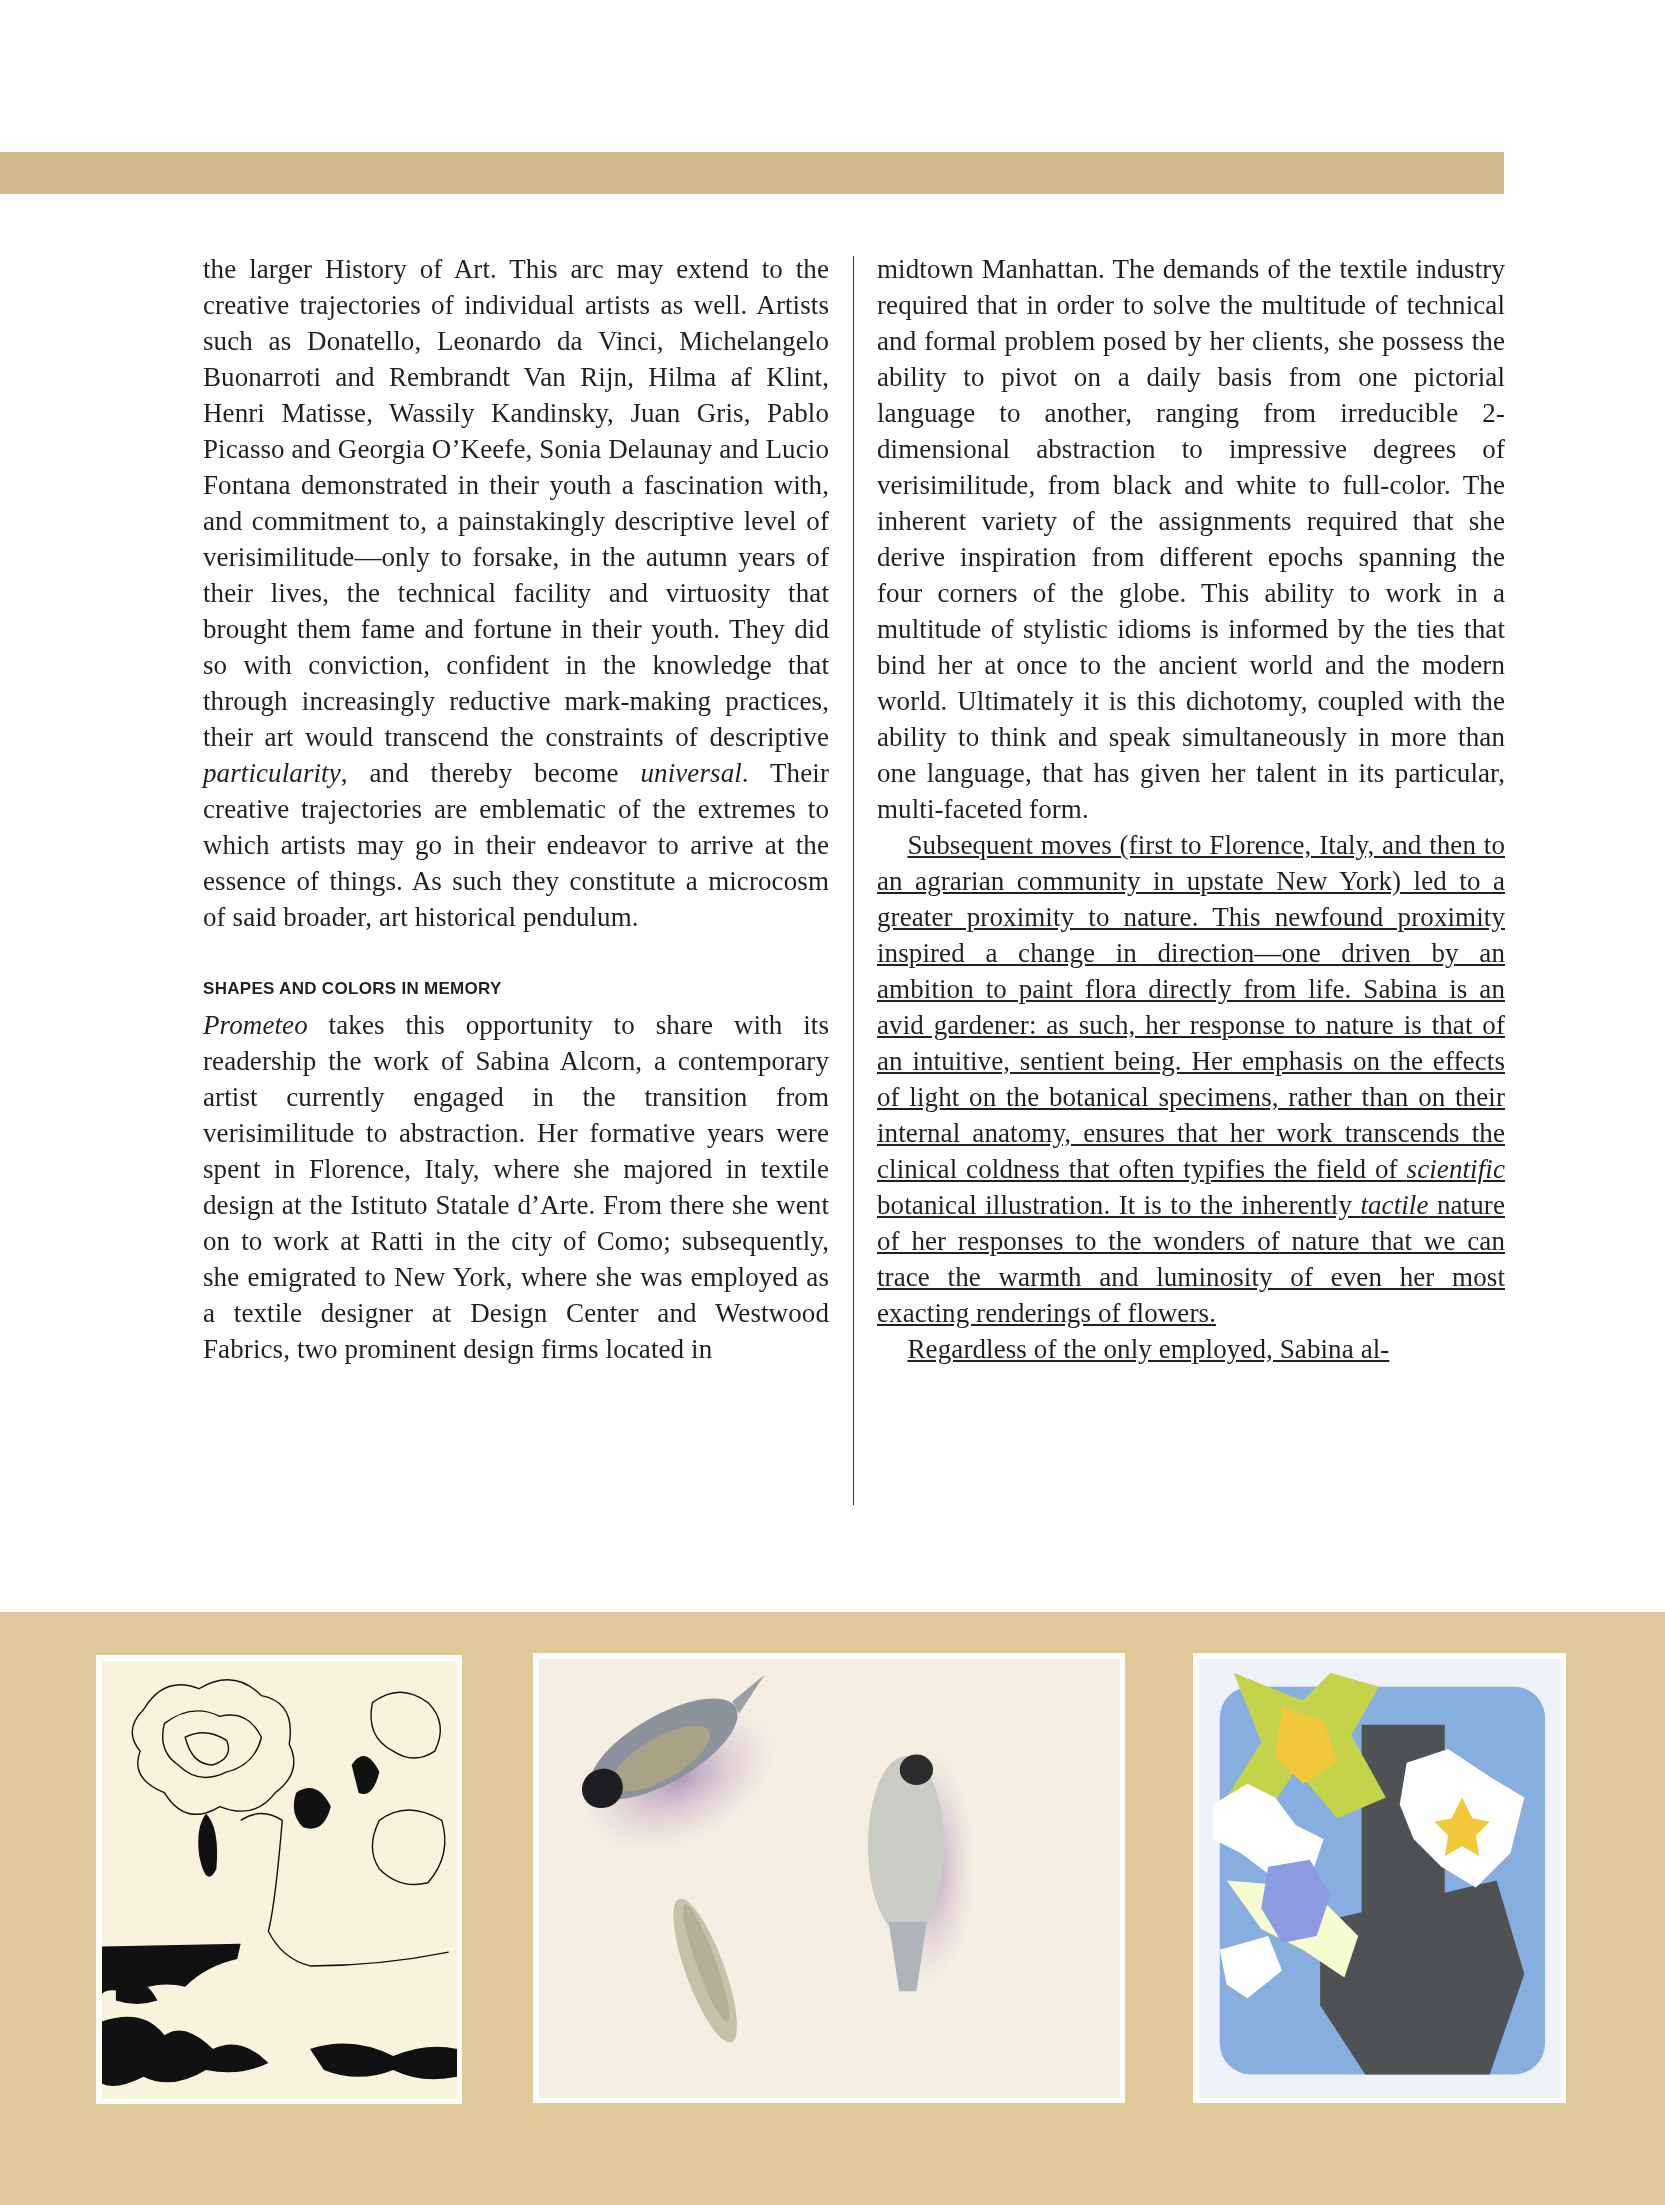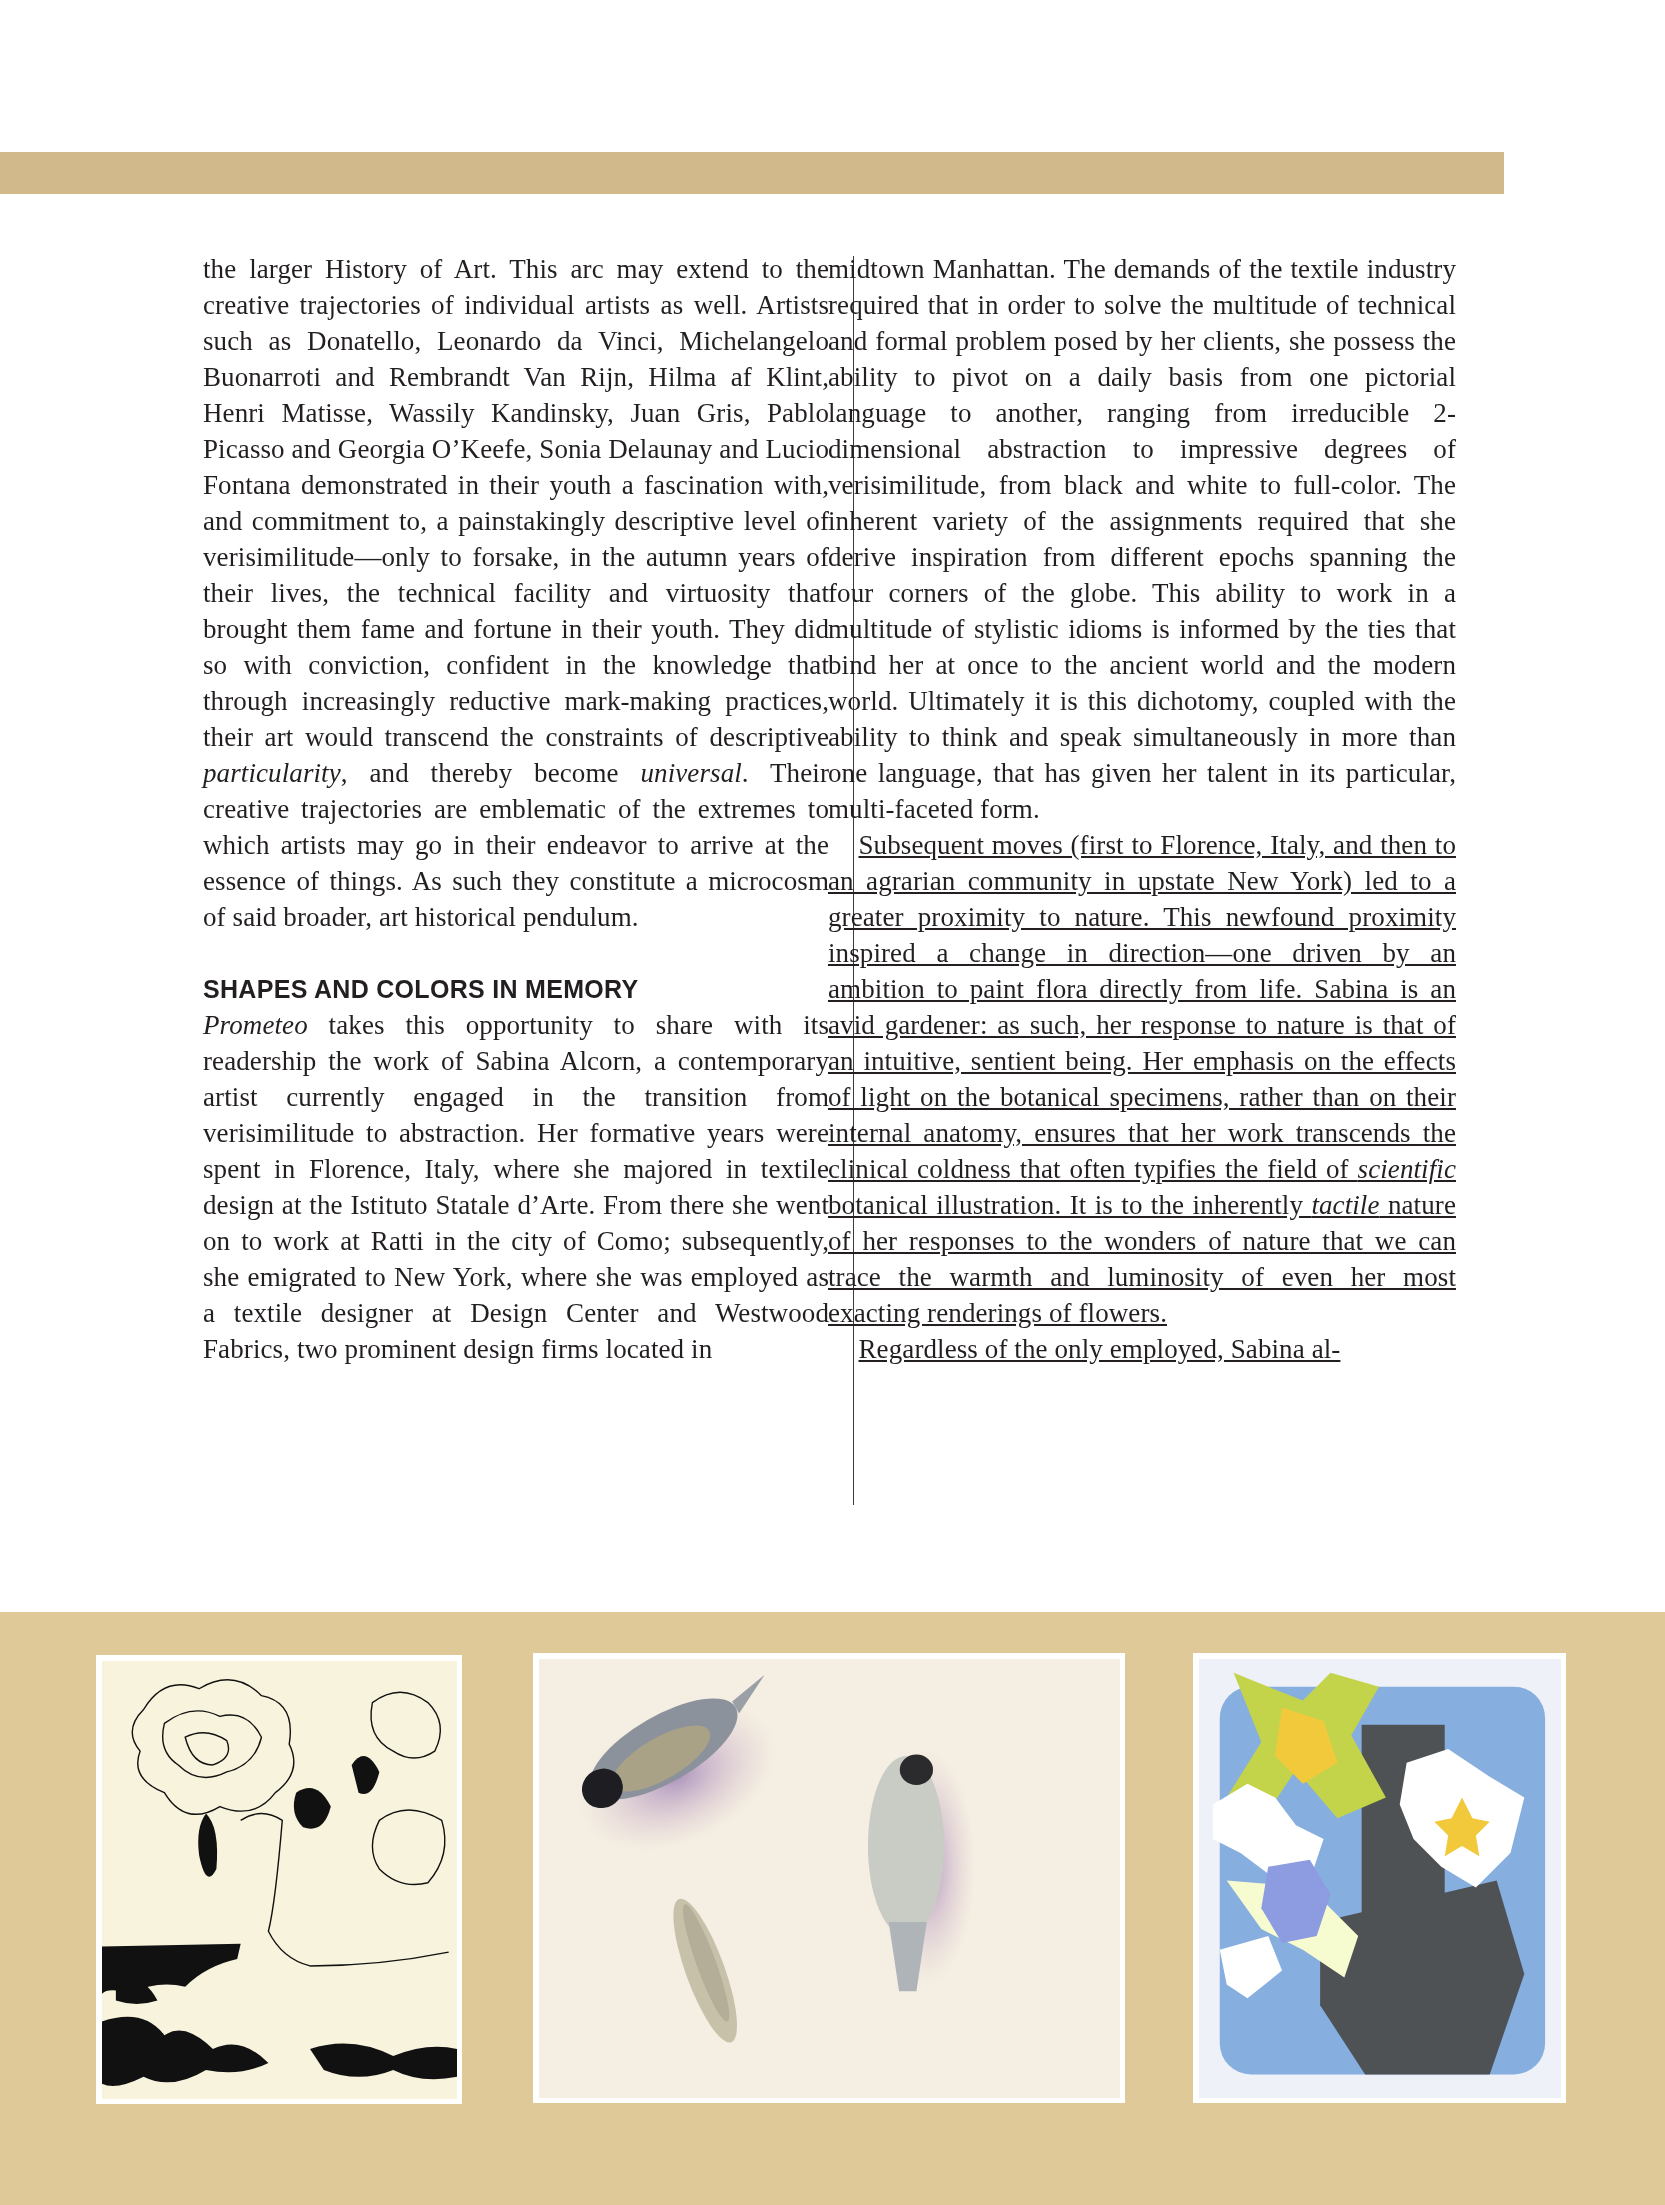--- a/index.html
+++ b/index.html
@@ -3,25 +3,25 @@
 <meta charset="utf-8">
 <style>
   html, body { margin:0; padding:0; }
   body { width:1666px; height:2205px; background:#ffffff; position:relative; overflow:hidden;
          font-family: "Liberation Serif", "DejaVu Serif", serif; color:#231f20; }
   .top-bar { position:absolute; left:0; top:152px; width:1504px; height:42px; background:#D1B98C; }
   .col { position:absolute; top:251px; width:626px; font-size:27px; line-height:36px;
          text-align:justify; letter-spacing:0.1px; }
   .col p { margin:0; }
   .col-left { left:203px; }
-  .col-right { left:828px; width:628px; }
+  .col-right { left:877px; width:628px; }
   .col p.indent { text-indent:30.5px;text-decoration:underline; }
   .divider { position:absolute; left:853px; top:256px; width:1.4px; height:1249px; background:#3a3a3a; }
   .heading { font-family:"Liberation Sans", "DejaVu Sans", sans-serif; font-weight:bold;
-             font-size:25px; letter-spacing:0.3px; margin-top:36px !important; line-height:36px; }
+             font-size:17px; letter-spacing:0.3px; margin-top:36px !important; line-height:36px; }
   .bottom-band { position:absolute; left:0; top:1612px; width:1666px; height:593px; background:#DFC998; }
   .frame { position:absolute; background:#ffffff; padding:5.5px; box-sizing:border-box; }
   .frame svg { display:block; width:100%; height:100%; }
   .f1 { left:96px; top:1655px; width:366px; height:449px; }
   .f2 { left:533px; top:1653px; width:592px; height:450px; }
   .f3 { left:1193px; top:1653px; width:373px; height:450px; }
   em { font-style:italic;margin-top:30px; }
 </style>
 </head>
 <body>

